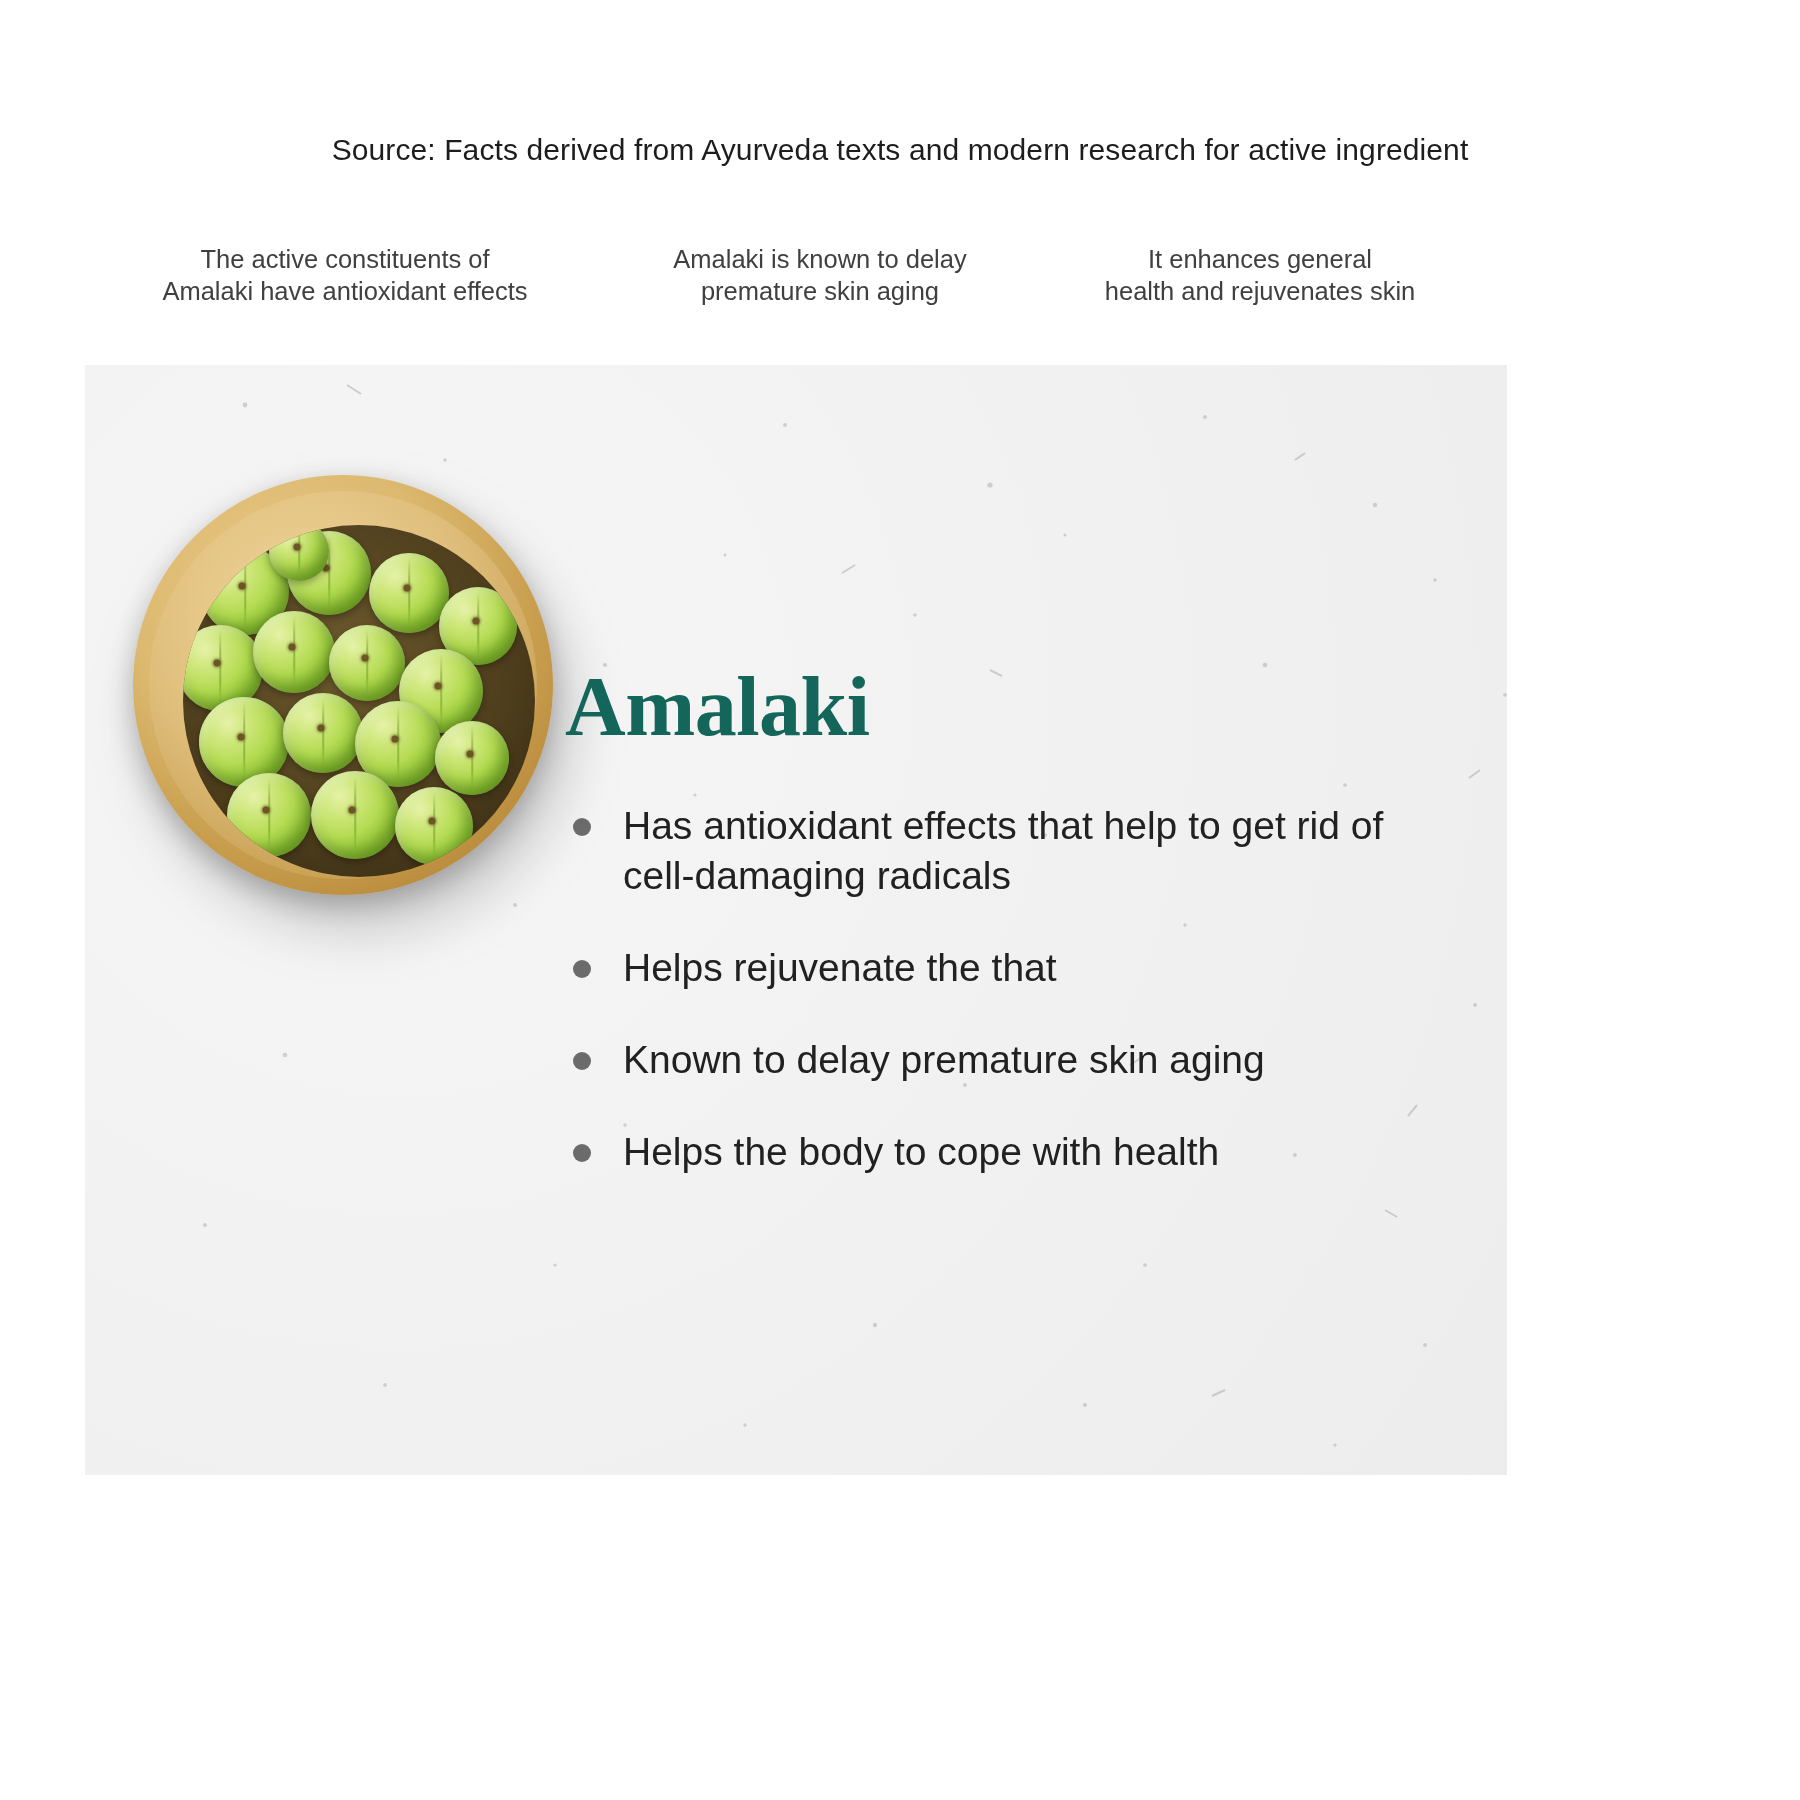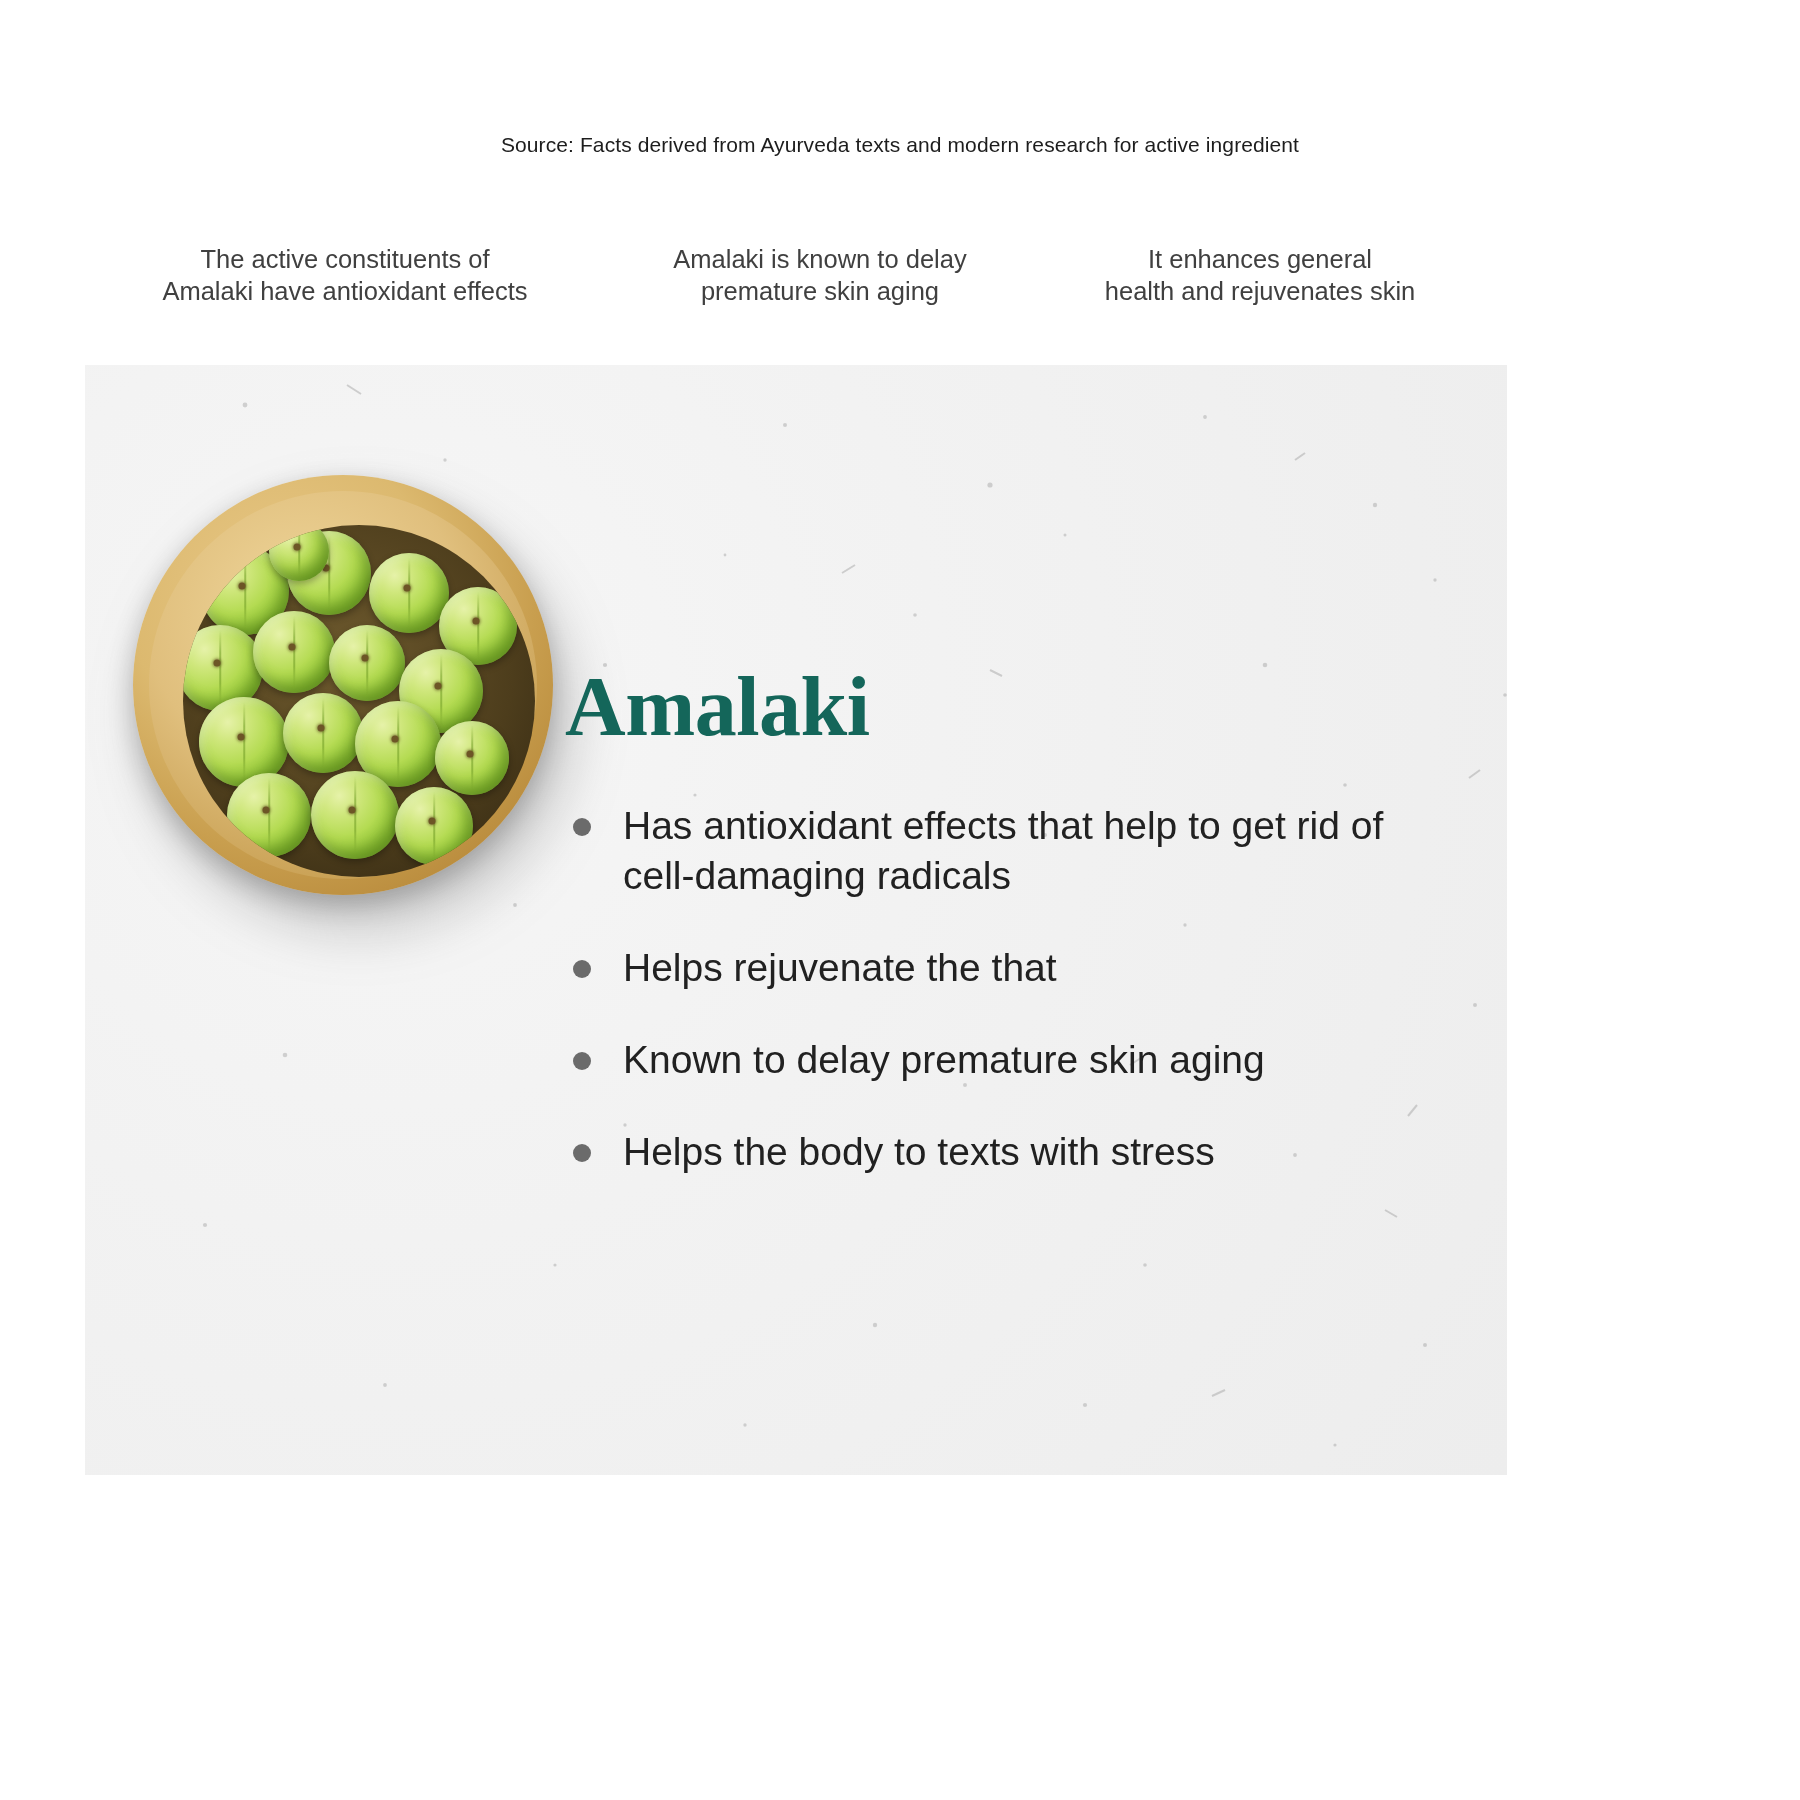--- a/index.html
+++ b/index.html
@@ -22,21 +22,21 @@
     background: #ffffff;
   }
 
   
   .source-line {
     position: absolute;
     left: 0;
     top: 133px;
     width: 1800px;
     text-align: center;
-    font-size: 21px;
+    font-size: 30px;
     letter-spacing: 0.1px;
     color: #1d1d1d;
     font-family: "Liberation Sans", sans-serif;
     white-space: nowrap;
   }
 
   
   .fact-row {
     position: absolute;
     left: 85px;
@@ -341,19 +341,19 @@
         <li>
           <span class="dot"></span>
           <span>Helps rejuvenate the that</span>
         </li>
         <li>
           <span class="dot"></span>
           <span>Known to delay premature skin aging</span>
         </li>
         <li>
           <span class="dot"></span>
-          <span>Helps the body to texts with stress</span>
+          <span>Helps the body to cope with health</span>
         </li>
       </ul>
     </div>
 
   </div>
 </div>
 
 </body></html>

